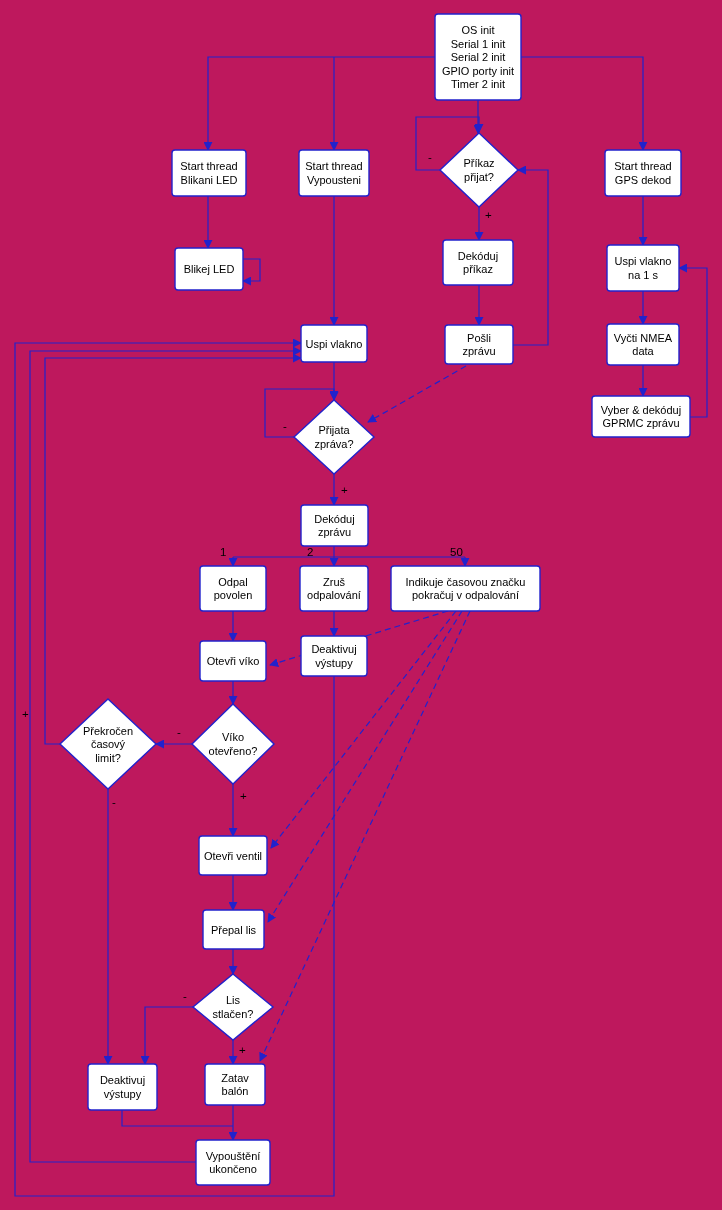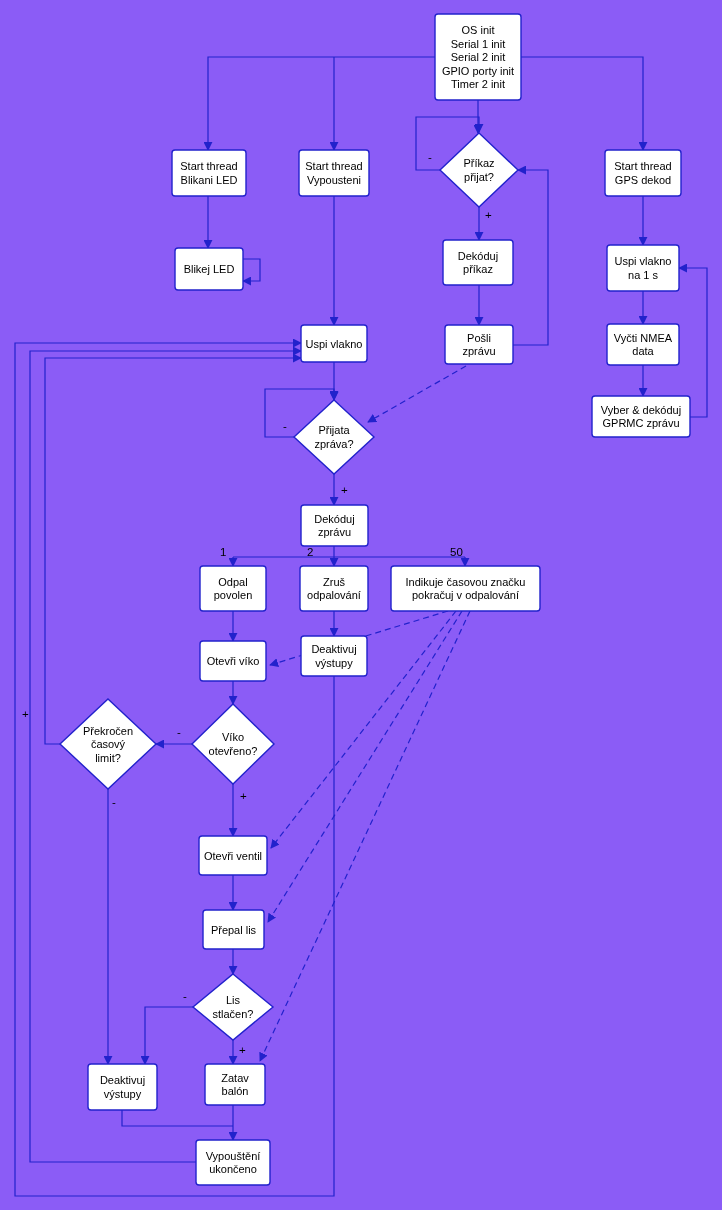--- a/index.html
+++ b/index.html
@@ -5,21 +5,21 @@
   html, body {
     margin: 0;
     padding: 0;
     background: #ffffff;
     font-family: "Liberation Sans", "DejaVu Sans", sans-serif;
   }
   .canvas-wrap {
     width: 722px;
     height: 1210px;
     position: relative;
-    background: #8b5cf6;
+    background: #be185d;
     overflow: hidden;
   }
   svg text {
     font-family: "Liberation Sans", "DejaVu Sans", sans-serif;
   }
 </style>
 </head>
 <body>
 
 <div class="canvas-wrap">

